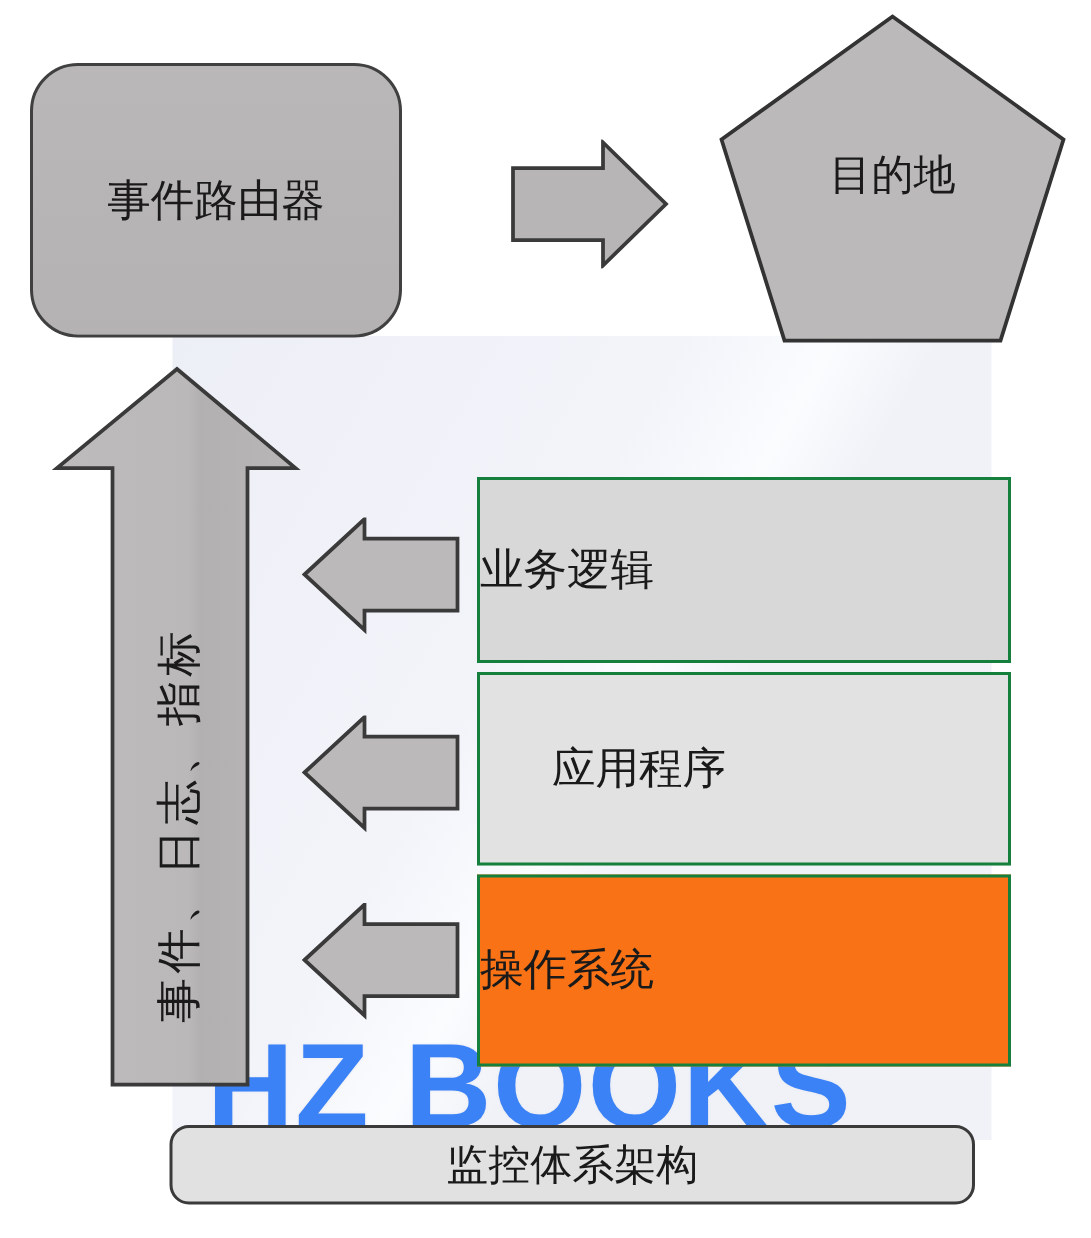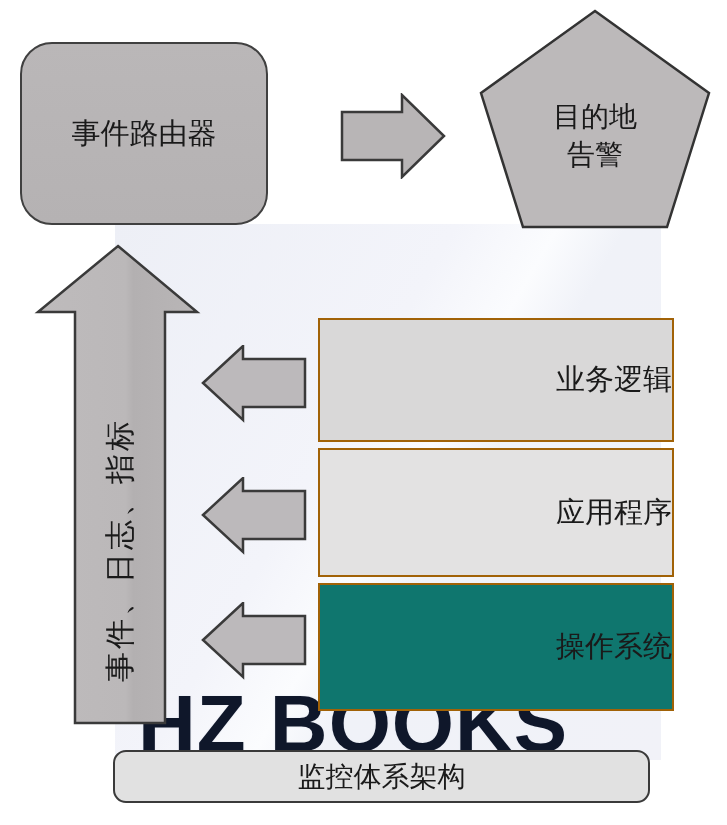--- a/index.html
+++ b/index.html
@@ -19,21 +19,21 @@
     left: 115px; top: 224px; width: 546px; height: 536px;
     background: linear-gradient(120deg, #edeff6 0%, #f3f4fa 40%, #fbfcfe 52%, #f0f2f8 60%, #f1f2f8 100%);
     z-index: 1;
   }
   .wm-text {
     left: 138px; top: 678px;
     font-family: "Liberation Sans", sans-serif;
     font-weight: bold;
     font-size: 80px;
     letter-spacing: 1px;
-    color: #0f172a;
+    color: #3b82f6;
     text-shadow: 0 0 2px #e3e6f0;
     z-index: 2;
     white-space: nowrap;
   }
 
   .shape { z-index: 3; }
 
   
   .event-router {
     left: 20px; top: 42px; width: 248px; height: 183px;
@@ -42,29 +42,29 @@
     border-radius: 32px;
     box-sizing: border-box;
     display: flex; align-items: center; justify-content: center;
     font-size: 29px;
     z-index: 3;
   }
 
   
   .layer {
     left: 318px; width: 356px;
-    border: 2px solid #a16207;
+    border: 2px solid #15803d;
     box-sizing: border-box;
-    display: flex; align-items: center; justify-content: flex-end;
+    display: flex; align-items: center; justify-content: flex-start;
     font-size: 29px;
     z-index: 3;
   }
   .layer-1 { top: 318px; height: 124px; background: #d9d8d8; }
   .layer-2 { top: 448px; height: 129px; background: #e3e2e2; padding-left: 48px; }
-  .layer-3 { top: 583px; height: 128px; background: #0f766e; padding-left: 20px; }
+  .layer-3 { top: 583px; height: 128px; background: #f97316; }
 
   
   .caption {
     left: 113px; top: 750px; width: 537px; height: 53px;
     background: #e1e1e1;
     border: 2px solid #3a3a3a;
     border-radius: 13px;
     box-sizing: border-box;
     display: flex; align-items: center; justify-content: center;
     font-size: 28px;
@@ -109,21 +109,20 @@
 
   <svg class="abs shape" style="left:340px; top:93px;" width="106" height="86" viewBox="0 0 106 86">
     <polygon points="2,19 62,19 62,2 104,43 62,84 62,67 2,67" fill="#b8b5b6" stroke="#3a3a3a" stroke-width="2.5" stroke-linejoin="miter"></polygon>
   </svg>
 
   <svg class="abs shape" style="left:476px; top:8px;" width="238" height="224" viewBox="0 0 238 224">
     <polygon points="119,3 233,85 191,219 47,219 5,85" fill="#bcb9ba" stroke="#333333" stroke-width="2.5" stroke-linejoin="miter"></polygon>
   </svg>
   <div class="abs pentagon-text">
     <div>目的地</div>
-    <div>告警</div>
   </div>
 
   <svg class="abs shape" style="left:34px; top:242px;" width="168" height="484" viewBox="0 0 168 484">
     <defs>
       <linearGradient id="upGrad" x1="0" y1="0" x2="1" y2="0">
         <stop offset="0" stop-color="#bebbbc"></stop>
         <stop offset="0.55" stop-color="#bbb8b9"></stop>
         <stop offset="0.6" stop-color="#b3b0b1"></stop>
         <stop offset="1" stop-color="#b9b6b7"></stop>
       </linearGradient>

